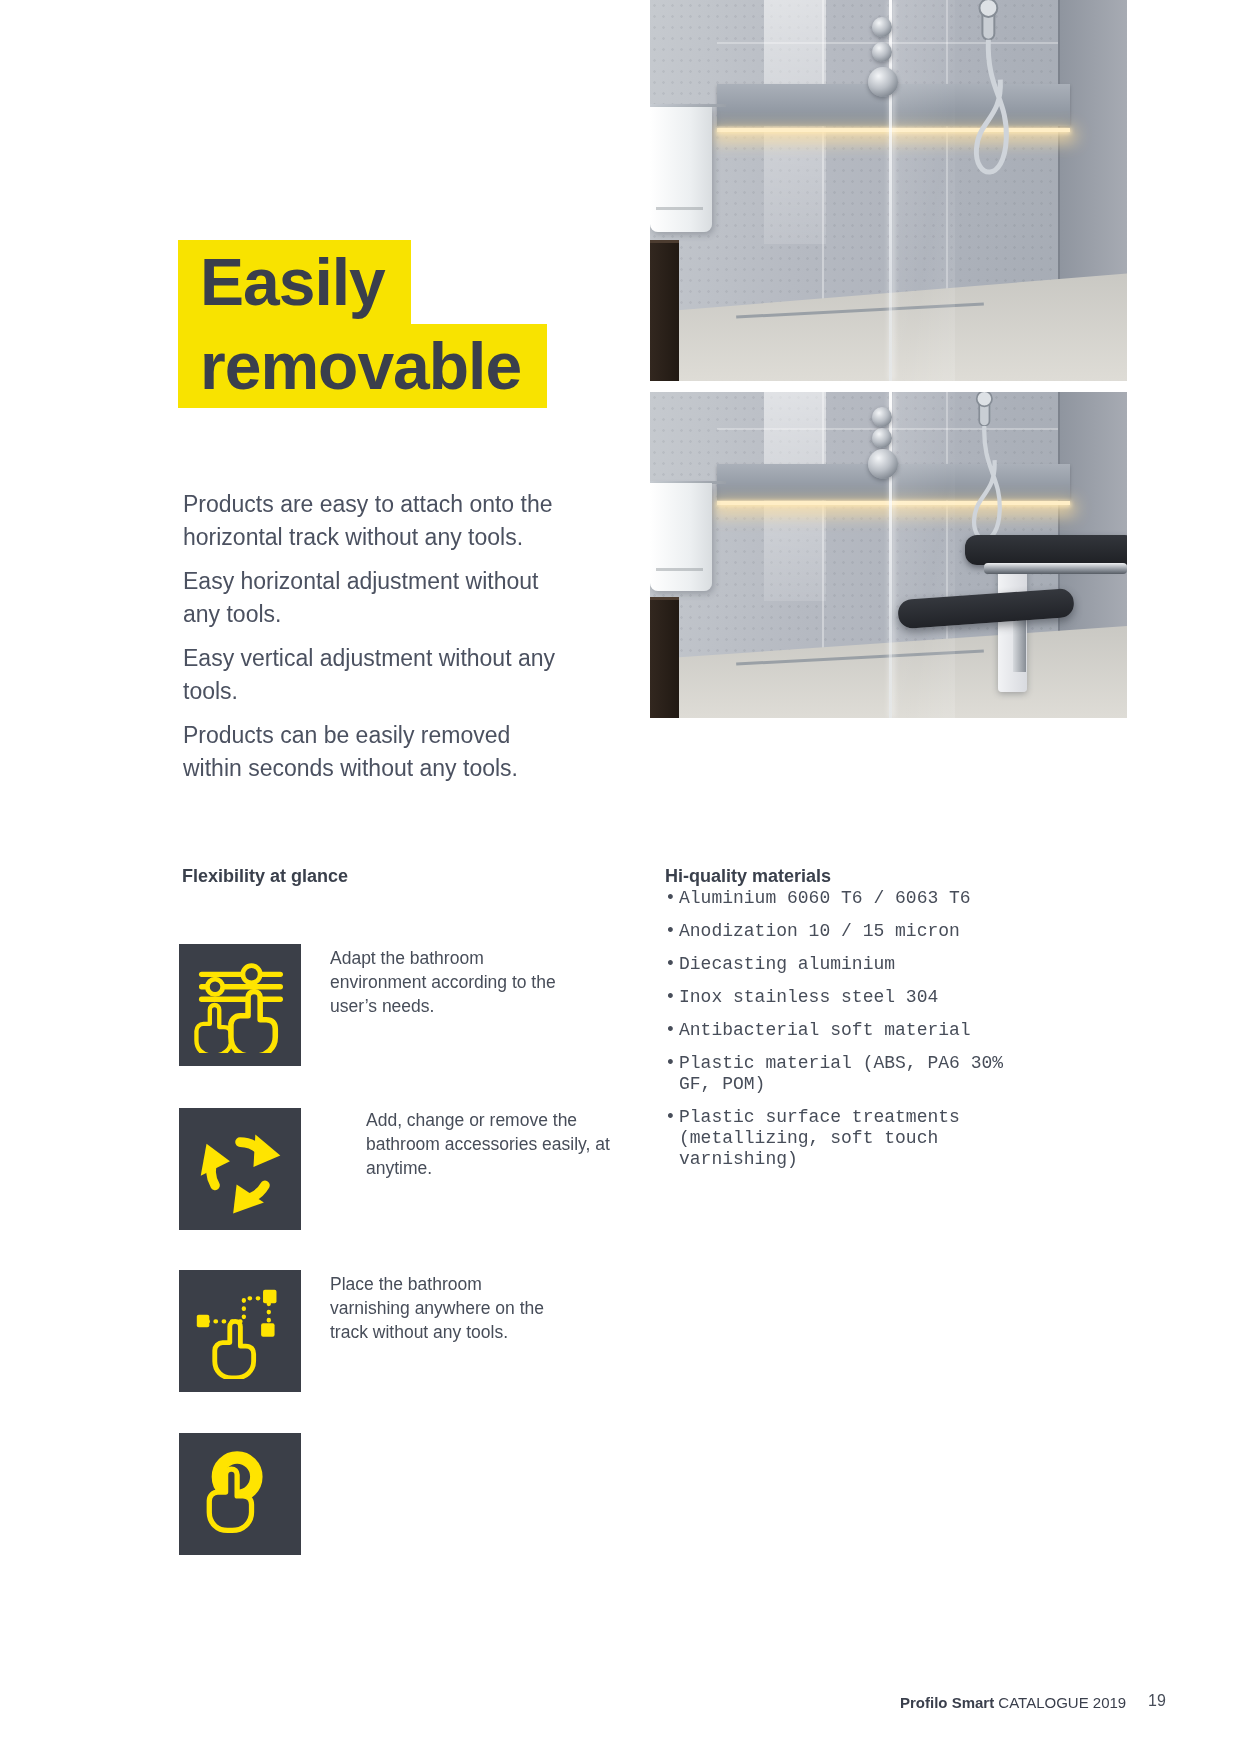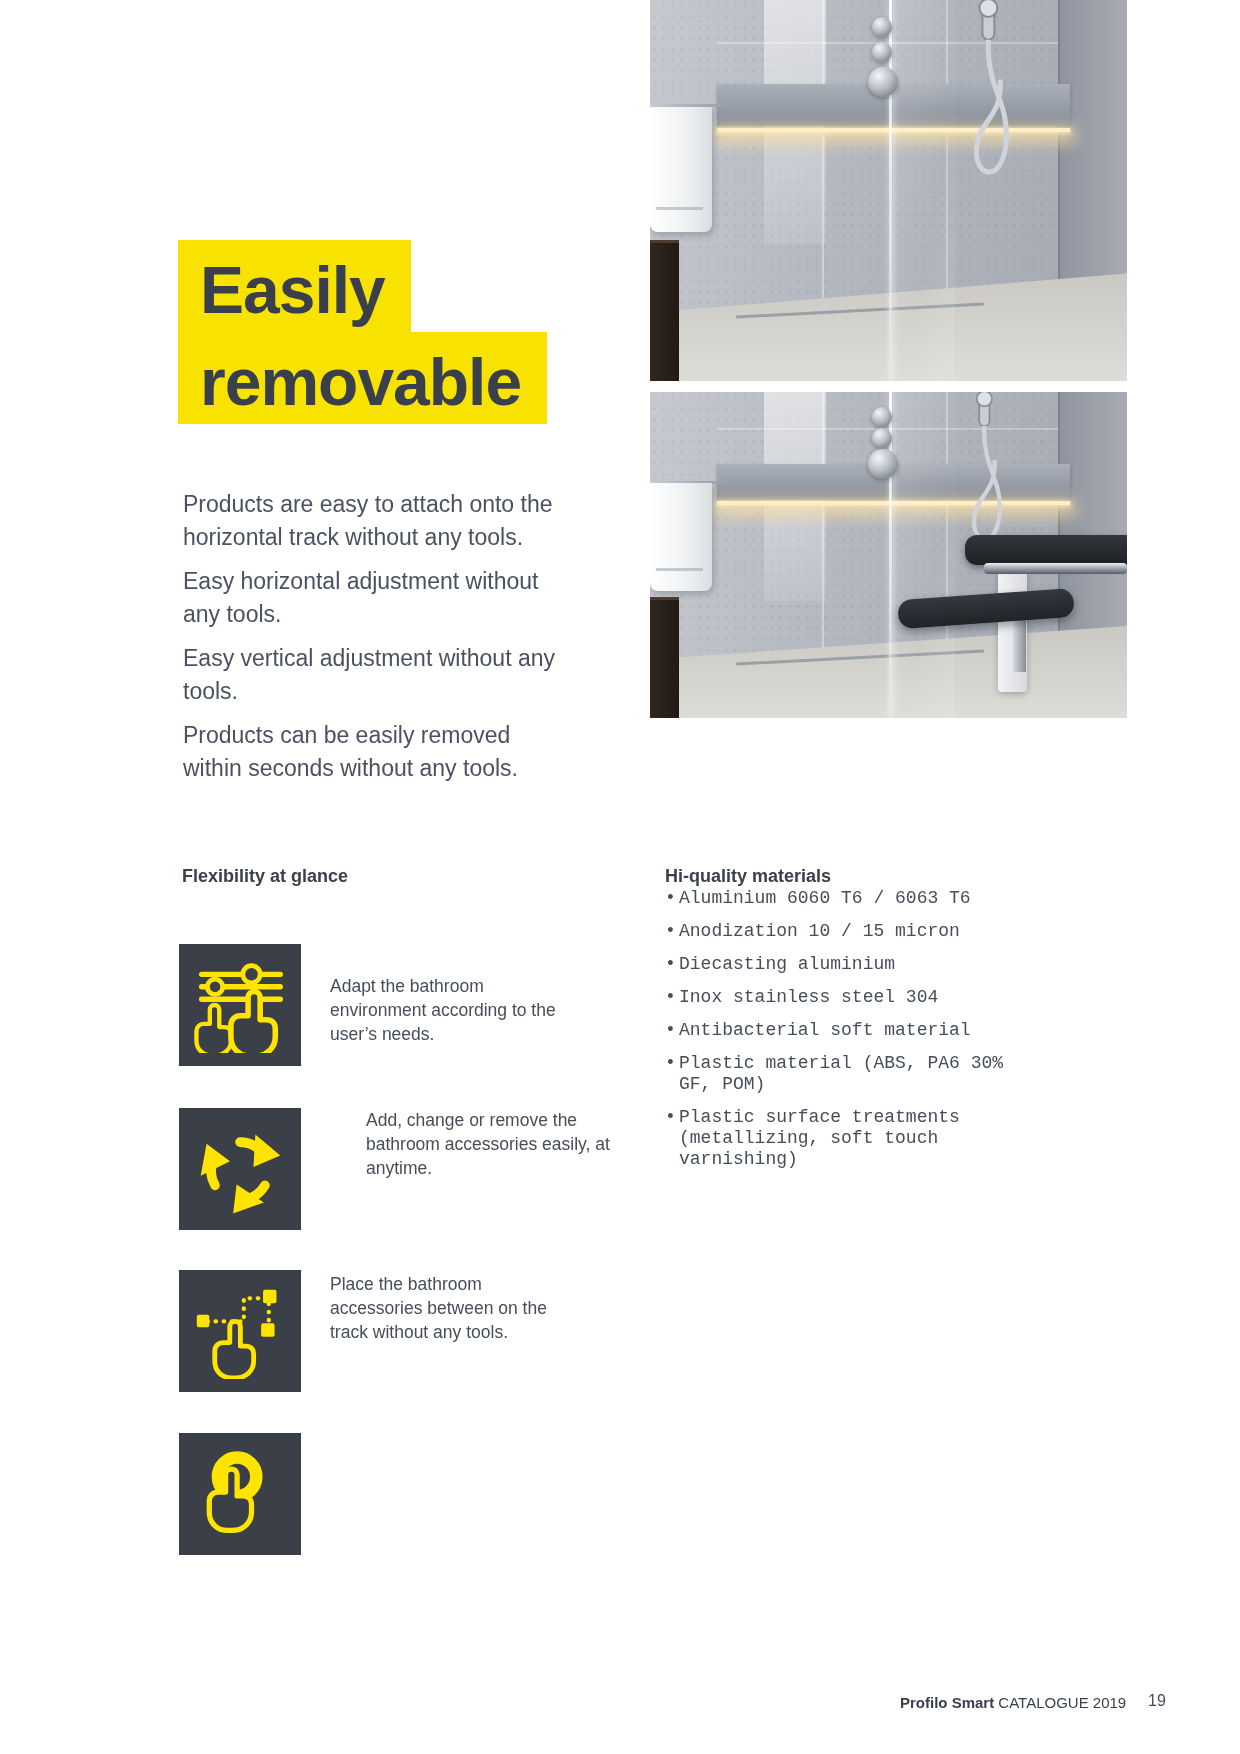--- a/index.html
+++ b/index.html
@@ -2,21 +2,21 @@
 <html><head>
 <meta charset="utf-8">
 <style>
   html,body{margin:0;padding:0;}
   body{background:#ffffff;font-family:"Liberation Sans", sans-serif;}
   .page{position:relative;width:1240px;height:1754px;background:#ffffff;overflow:hidden;}
 
   
   .title-block{position:absolute;left:178px;top:240px;}
   .title-line{display:table;background:#F8E300;color:#3A3F4C;
-    font-size:66px;font-weight:bold;line-height:84px;padding:8px 26px 0 22px;letter-spacing:-1px;}
+    font-size:66px;font-weight:bold;line-height:84px;padding:0 26px 0 22px;letter-spacing:-1px;}
 
   
   .intro{position:absolute;left:183px;top:488px;width:480px;color:#4B5160;}
   .intro p{margin:0 0 11px 0;font-size:23px;line-height:33px;white-space:pre-line;}
 
   
   .photo{position:absolute;left:650px;width:477px;overflow:hidden;background:#b2b6bd;}
   .photo1{top:0;height:381px;}
   .photo2{top:392px;height:326px;}
   .p-wall{position:absolute;inset:0;
@@ -62,21 +62,21 @@
   
   .sec-heading{position:absolute;font-size:18px;font-weight:bold;color:#3A404C;}
   .h-flex{left:182px;top:866px;}
   .h-mat{left:665px;top:866px;}
 
   
   .tile{position:absolute;left:179px;width:122px;height:122px;background:#3B3F48;}
   .tile svg{position:absolute;left:13px;top:13px;}
   .t1{top:944px;} .t2{top:1108px;} .t3{top:1270px;} .t4{top:1433px;}
   .tile-text{position:absolute;left:330px;width:280px;color:#474D59;font-size:17.5px;line-height:24px;white-space:pre-line;}
-  .x1{top:946px;margin-top:28px;} .x2{top:1108px;margin-left:36px;} .x3{top:1272px;} .x4{top:1437px;}
+  .x1{top:946px;} .x2{top:1108px;margin-left:36px;} .x3{top:1272px;} .x4{top:1437px;}
 
   
   .materials{position:absolute;left:665px;top:888px;width:370px;font-family:Liberation Mono, monospace;}
   .materials .mi{position:relative;margin:0 0 12px 0;padding-left:14px;color:#474D59;font-size:18px;line-height:21px;white-space:pre-line;}
   .materials .mi::before{content:"\2022";position:absolute;left:0;top:0;color:#474D59;}
 
   
   .footer-line{position:absolute;left:900px;top:1694px;font-size:15px;color:#3A3F4C;}
   .footer-line .brand{font-weight:bold;}
   .page-num{position:absolute;left:1148px;top:1692px;font-size:16px;color:#474D59;}
@@ -214,21 +214,21 @@
       <path d="M16 40 H54 V16 H80 V46" fill="none" stroke="#FFE400" stroke-width="4.5" stroke-linecap="round" stroke-dasharray="0.5 8"></path>
       <rect class="icon-yfill" x="5" y="33" width="13" height="13" rx="2"></rect>
       <rect class="icon-yfill" x="74" y="7" width="14" height="14" rx="2"></rect>
       <rect class="icon-yfill" x="72" y="42" width="14" height="14" rx="2"></rect>
       <g transform="translate(32,40) scale(0.92)">
         <path class="icon-fillhand" d="M14 0 c3.5 0 6 2.5 6 6 v22 h6 c6 0 9 3.5 9 9 v8 c0 11 -9 19 -20 19 h-5 c-11 0 -19 -8 -19 -19 v-12 c0 -5 4 -9 9 -9 h8 V6 c0 -3.5 2.5 -6 6 -6 z"></path>
       </g>
     </svg>
   </div>
   <div class="tile-text x3">Place the bathroom
-accessories between on the
+varnishing anywhere on the
 track without any tools.</div>
 
   <div class="tile t4">
     <svg width="96" height="96" viewBox="0 0 100 100">
       <circle cx="47" cy="32" r="20" fill="none" stroke="#FFE400" stroke-width="13"></circle>
       <g transform="translate(27,24) scale(1.0)">
         <path class="icon-fillhand" d="M14 0 c3.5 0 6 2.5 6 6 v22 h6 c6 0 9 3.5 9 9 v8 c0 11 -9 19 -20 19 h-5 c-11 0 -19 -8 -19 -19 v-12 c0 -5 4 -9 9 -9 h8 V6 c0 -3.5 2.5 -6 6 -6 z"></path>
       </g>
     </svg>
   </div>

